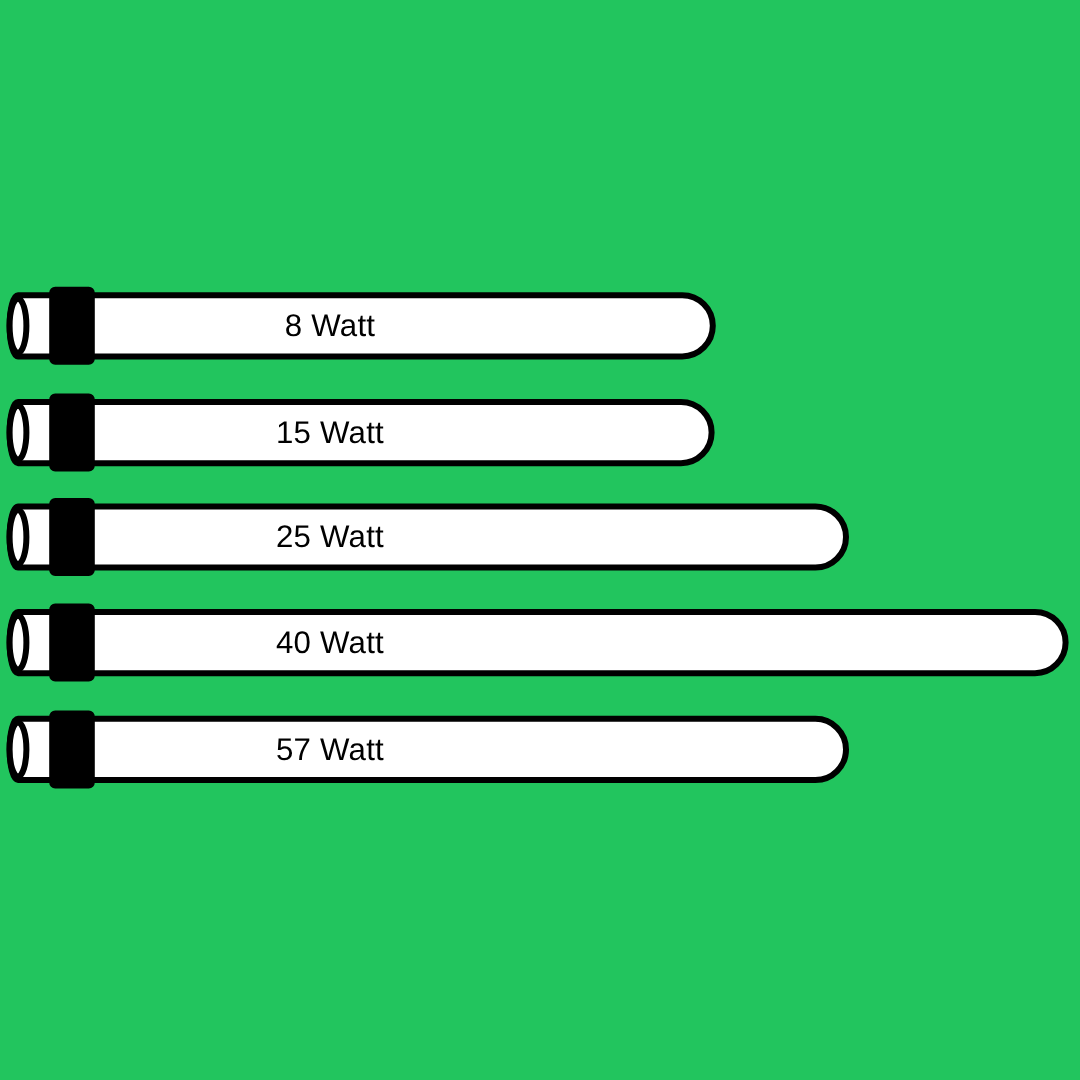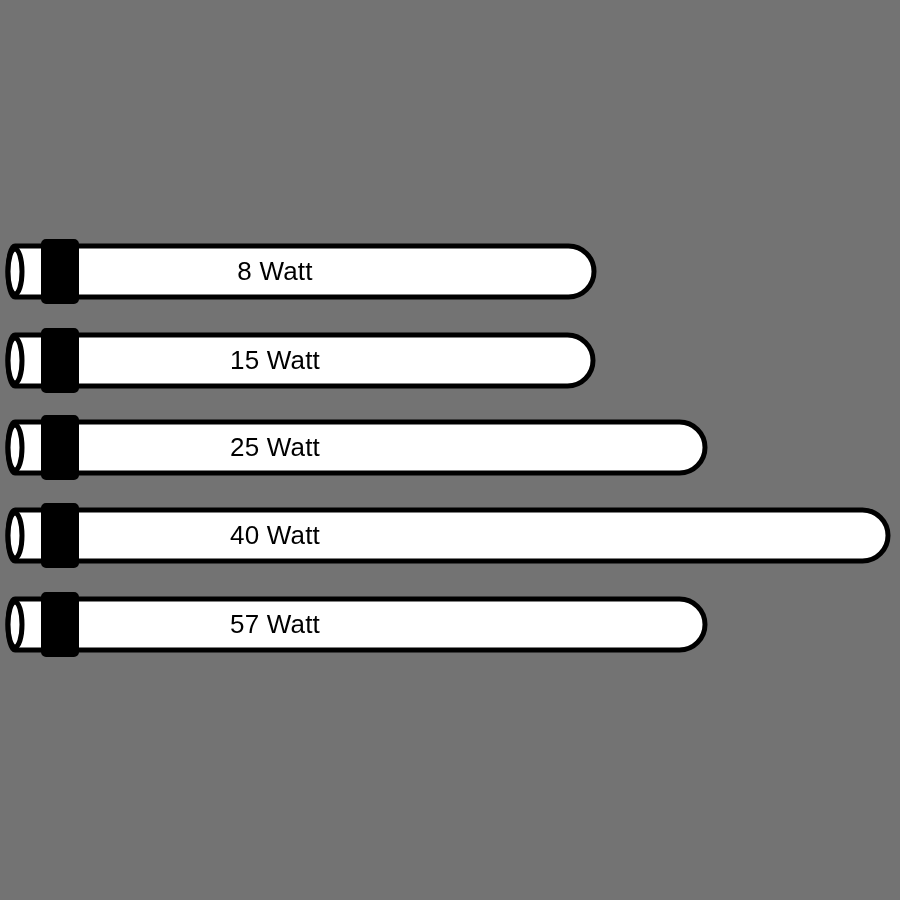--- a/index.html
+++ b/index.html
@@ -4,21 +4,21 @@
 <style>
   html, body {
     margin: 0;
     padding: 0;
     background: #ffffff;
   }
   #canvas {
     position: relative;
     width: 900px;
     height: 900px;
-    background: #737373;
+    background: #22c55e;
     overflow: hidden;
     font-family: "Liberation Sans", sans-serif;
   }
   #diagram-svg {
     position: absolute;
     left: 0;
     top: 0;
     width: 900px;
     height: 900px;
     display: block;

